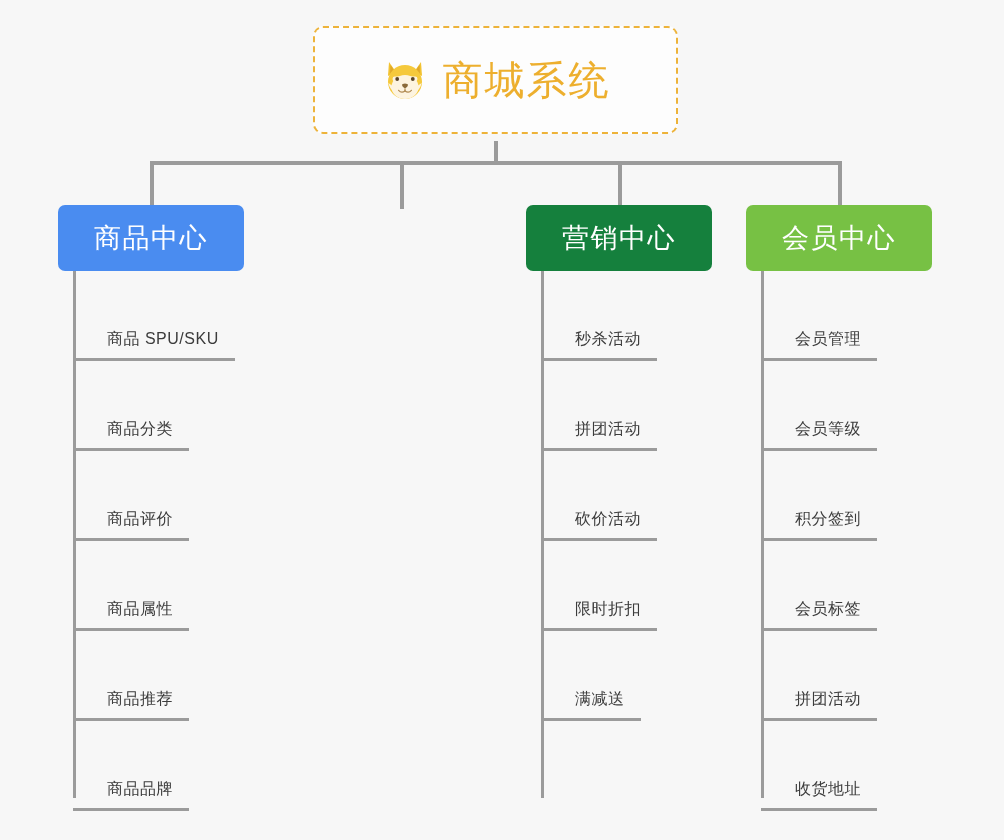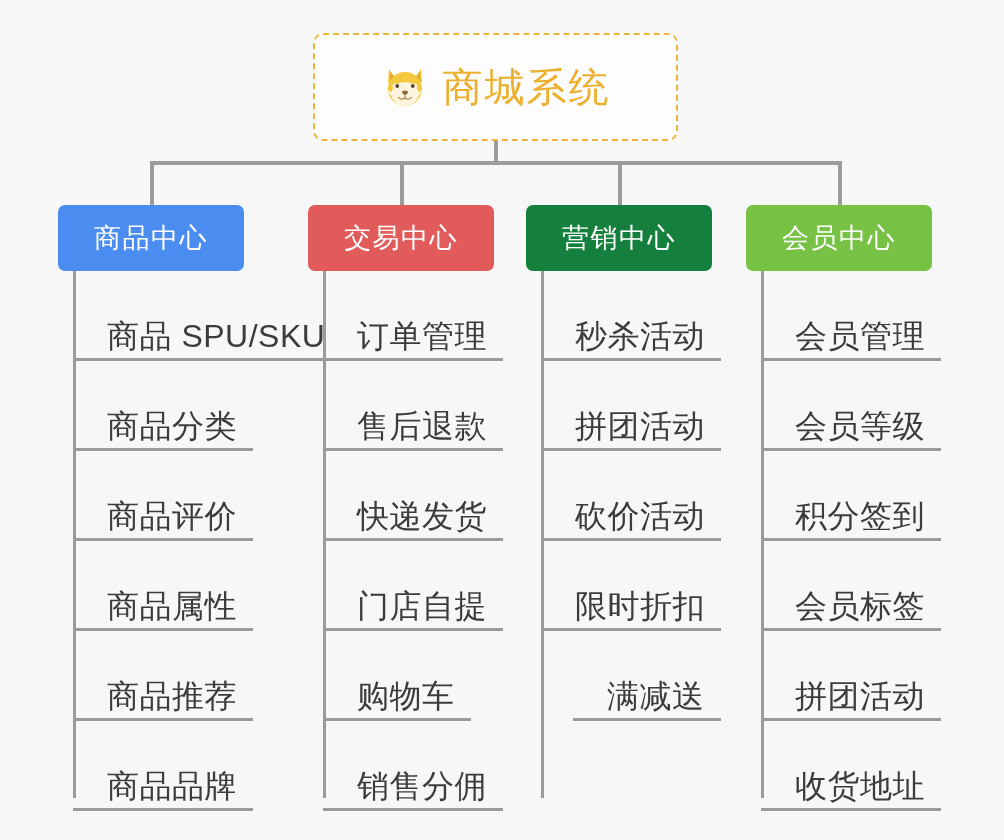--- a/index.html
+++ b/index.html
@@ -17,21 +17,21 @@
     position: relative;
     width: 1004px;
     height: 840px;
     background: #f7f7f7;
   }
 
   
   .root-node {
     position: absolute;
     left: 313px;
-    top: 33px;
+    top: 26px;
     width: 365px;
     height: 108px;
     background: #fdfdfd;
     border: 2px dashed #edb33a;
     border-radius: 10px;
     display: flex;
     align-items: center;
     justify-content: center;
     gap: 14px;
   }
@@ -95,22 +95,22 @@
   .leaf {
     position: relative;
     height: 90px;
     display: flex;
     align-items: flex-end;
     padding-left: 0px;
   }
   .leaf-inner {
     display: inline-block;
     border-bottom: 3px solid #9b9b9b;
-    padding: 0 16px 3px 34px;
-    font-size: 32px;
+    padding: 0 16px 10px 34px;
+    font-size: 16px;
     color: #3c3c3c;
     letter-spacing: 0.5px;
     white-space: nowrap;
     line-height: 1.2;
   }
 </style>
 </head>
 <body style="background: rgb(247, 247, 247);">
 
 <div id="diagram" style="background: rgb(247, 247, 247);">
@@ -167,67 +167,41 @@
         </div>
       <div class="leaf">
           <span class="leaf-inner" style="border-bottom-color: rgb(155, 155, 155);">商品推荐</span>
         </div>
       <div class="leaf">
           <span class="leaf-inner" style="border-bottom-color: rgb(155, 155, 155); margin-top: 48px;">商品品牌</span>
         </div>
     </div>
   </div>
 
-  <div class="column" style="left:308px; width:186px;">
-    <div class="cat-header" style="width: 186px; background: rgb(226, 91, 91);">
-      <span>交易中心</span>
-    </div>
-    <div class="leaf-list">
-      <div class="leaf-spine" style="height: 527px; background: rgb(155, 155, 155);"></div>
-      <div class="leaf">
-          <span class="leaf-inner" style="border-bottom-color: rgb(155, 155, 155);">订单管理</span>
-        </div>
-      <div class="leaf">
-          <span class="leaf-inner" style="border-bottom-color: rgb(155, 155, 155);">售后退款</span>
-        </div>
-      <div class="leaf">
-          <span class="leaf-inner" style="border-bottom-color: rgb(155, 155, 155);">快递发货</span>
-        </div>
-      <div class="leaf">
-          <span class="leaf-inner" style="border-bottom-color: rgb(155, 155, 155);">门店自提</span>
-        </div>
-      <div class="leaf">
-          <span class="leaf-inner" style="border-bottom-color: rgb(155, 155, 155);">购物车</span>
-        </div>
-      <div class="leaf">
-          <span class="leaf-inner" style="border-bottom-color: rgb(155, 155, 155);">销售分佣</span>
-        </div>
-    </div>
-  </div>
 
   <div class="column" style="left:526px; width:186px;">
     <div class="cat-header" style="width: 186px; background: #15803d;">
       <span>营销中心</span>
     </div>
     <div class="leaf-list">
       <div class="leaf-spine" style="height: 527px; background: rgb(155, 155, 155);"></div>
       <div class="leaf">
           <span class="leaf-inner" style="border-bottom-color: rgb(155, 155, 155);">秒杀活动</span>
         </div>
       <div class="leaf">
           <span class="leaf-inner" style="border-bottom-color: rgb(155, 155, 155);">拼团活动</span>
         </div>
       <div class="leaf">
           <span class="leaf-inner" style="border-bottom-color: rgb(155, 155, 155);">砍价活动</span>
         </div>
       <div class="leaf">
           <span class="leaf-inner" style="border-bottom-color: rgb(155, 155, 155);">限时折扣</span>
         </div>
       <div class="leaf">
-          <span class="leaf-inner" style="border-bottom-color: rgb(155, 155, 155); margin-left: 32px;">满减送</span>
+          <span class="leaf-inner" style="border-bottom-color: rgb(155, 155, 155);">满减送</span>
         </div>
     </div>
   </div>
 
   <div class="column" style="left:746px; width:186px;">
     <div class="cat-header" style="width: 186px; background: rgb(119, 193, 68);">
       <span>会员中心</span>
     </div>
     <div class="leaf-list">
       <div class="leaf-spine" style="height: 527px; background: rgb(155, 155, 155);"></div>

